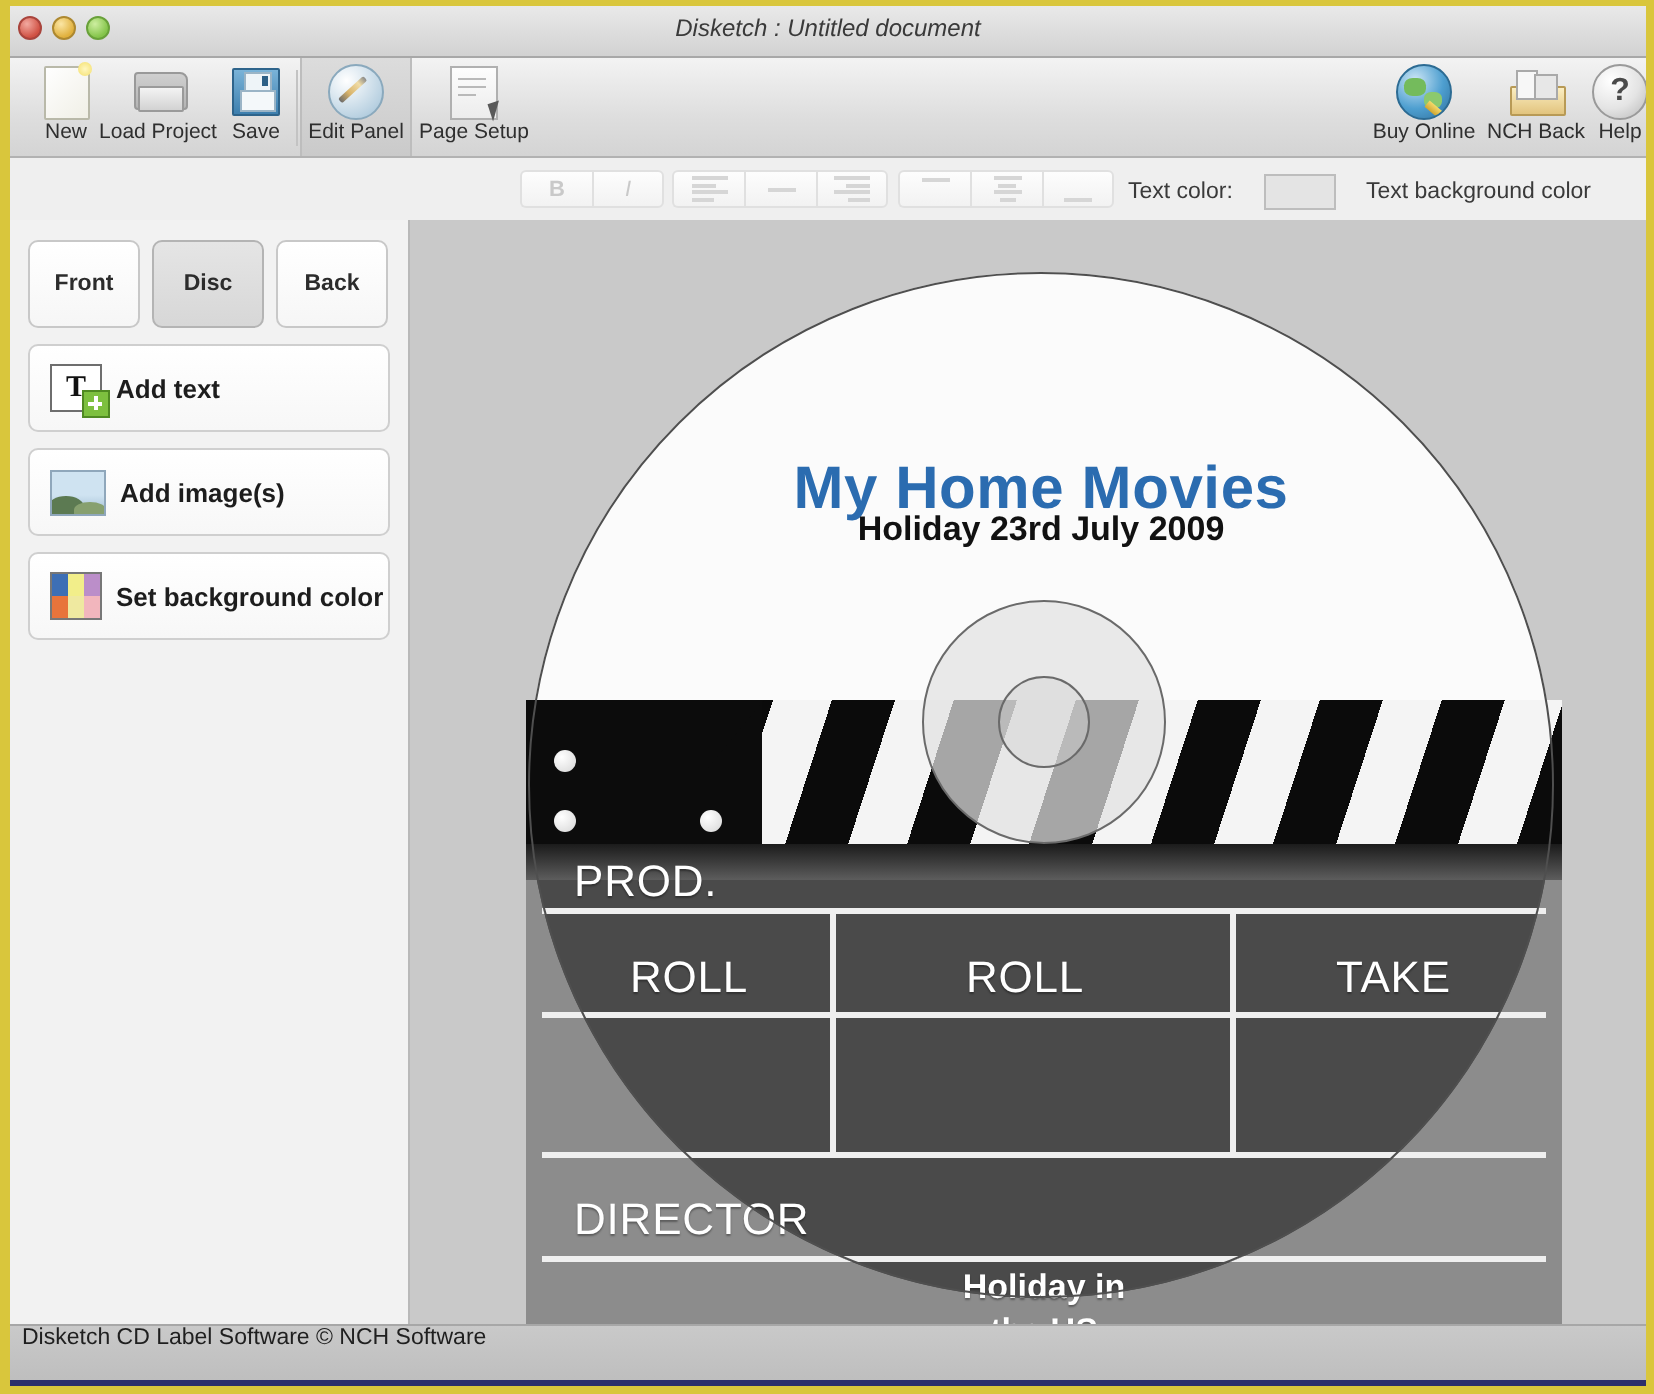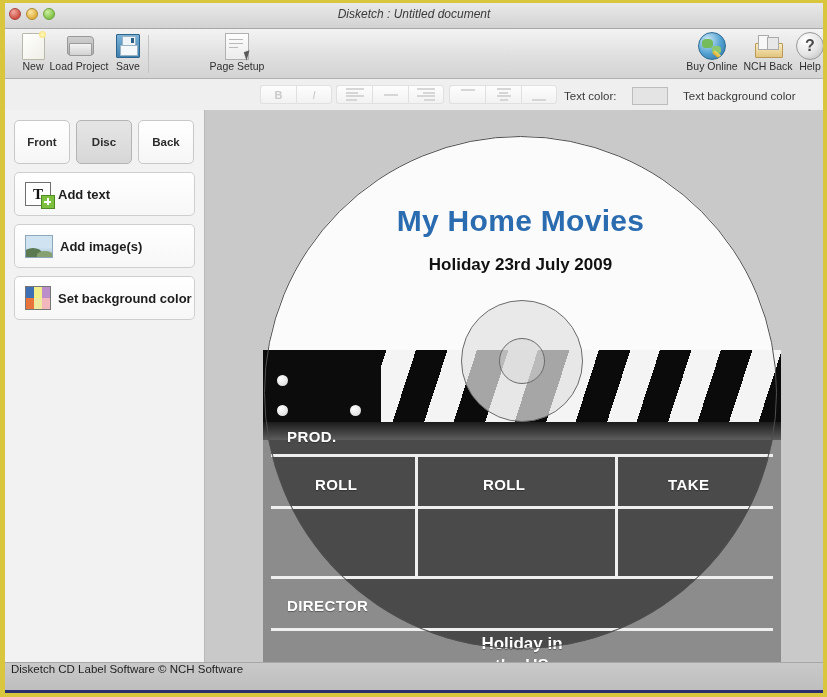--- a/index.html
+++ b/index.html
@@ -147,22 +147,22 @@
   #canvaswrap{position:absolute;left:200px;top:107px;right:0;bottom:30px;
      background:#c9c9c9;overflow:hidden;}
   #canvas{position:absolute;left:0px;top:0px;width:618px;height:553px;background:#c9c9c9;}
 
   
   #clapper{position:absolute;left:58px;top:240px;width:518px;height:313px;overflow:hidden;}
   #clapperboard{position:absolute;left:0;top:0;width:518px;height:313px;
      background:#8c8c8c;}
   .wline{position:absolute;background:#efefef;height:3px;}
   .vline{position:absolute;background:#efefef;width:3px;}
-  .clabel{position:absolute;color:#ffffff;font-weight:bold;
-     font-size:15px;letter-spacing:.4px;
+  .clabel{position:absolute;color:#ffffff;font-weight:normal;
+     font-size:22px;letter-spacing:.4px;
      text-shadow:0 1px 1px rgba(0,0,0,.35);}
   #scenetext{position:absolute;color:#ffffff;font-weight:bold;font-size:17px;
      text-align:center;line-height:22px;width:190px;left:164px;top:283px;
      text-shadow:0 1px 1px rgba(0,0,0,.35);}
 
   
   #stick{position:absolute;left:0;top:0;width:518px;height:72px;overflow:hidden;
      background:#111;}
   #stickstripes{position:absolute;left:-30px;top:0;width:580px;height:72px;
      background:repeating-linear-gradient(108deg,
@@ -224,20 +224,26 @@
     <div class="tbtn" style="left:105px;width:36px">
       <span class="ic">
         <span class="ico-save">
               <span class="sh"></span>
               <span class="lbl"></span>
             </span>
       </span>
       <span class="lb">Save</span>
     </div>
     <div class="tsep" style="left:143px"></div>
+    <div class="tbtn pressed" style="left:145px;width:56px">
+      <span class="ic">
+            <span class="ico-edit"></span>
+          </span>
+      <span class="lb">Edit Panel</span>
+    </div>
     <div class="tbtn" style="left:202px;width:60px">
       <span class="ic">
         <span class="ico-page">
               <i class="ln" style="top:5px"></i>
               <i class="ln" style="top:9px"></i>
         <i class="ln" style="top:13px;width:9px"></i>
               <i class="cur"></i>
             </span>
       </span>
       <span class="lb">Page Setup</span>
@@ -404,21 +410,21 @@
 
     <div style="position:absolute;left:59px;top:26px;width:513px;height:513px;border-radius:50%;overflow:hidden;pointer-events:none;">
       <div style="position:absolute;left:0;top:0;width:513px;height:214px;background:#fbfbfb;"></div>
     </div>
     <div style="position:absolute;left:59px;top:26px;width:513px;height:513px;border-radius:50%;
                 border:1px solid #4f4f4f;box-sizing:border-box;pointer-events:none;"></div>
 
     <div id="hub-outer" style="left:256px;top:190px"></div>
     <div id="hub-inner" style="left:294px;top:228px"></div>
 
-    <div id="title-text" style="left:59px;top:94px">My Home Movies</div>
+    <div id="title-text" style="left:59px;top:118px">My Home Movies</div>
     <div id="subtitle-text" style="left:59px;top:145px">Holiday 23rd July 2009</div>
 
    </div>
 
   </div>
 
   <div id="statusbar">
     <div id="statustext">Disketch CD Label Software © NCH Software</div>
     <div id="statusline"></div>
   </div>

